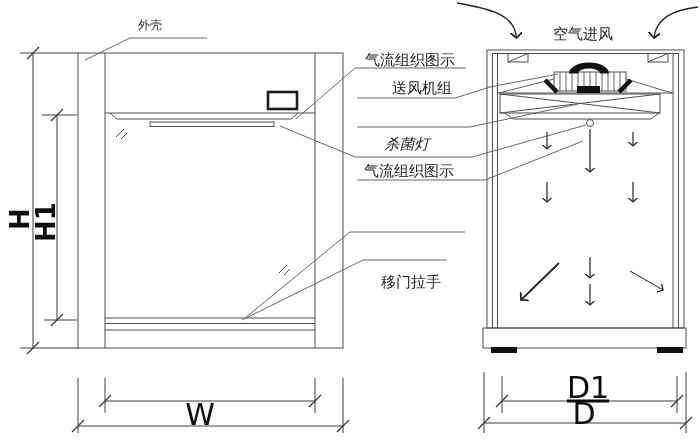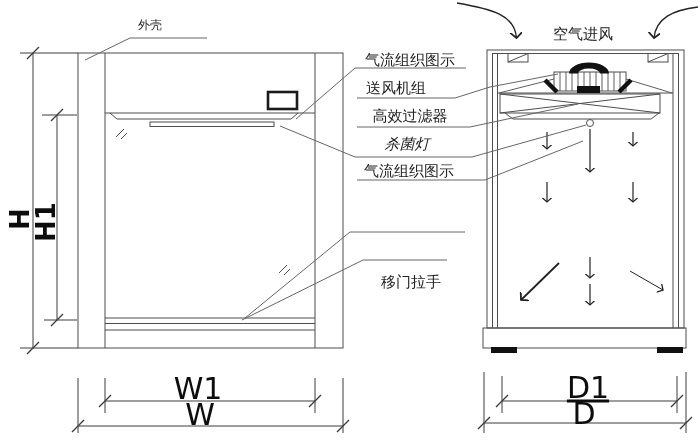--- a/index.html
+++ b/index.html
@@ -135,25 +135,23 @@
       <line x1="686" y1="372" x2="686" y2="433"></line>
       <line x1="502" y1="401" x2="677" y2="401"></line>
       <line x1="484" y1="423" x2="686" y2="423"></line>
       <path d="M496,407 L508,395 M671,407 L683,395 M478,429 L490,417 M680,429 L692,417" stroke-width="1.4"></path>
     </g>
   </svg>
 
   <div class="lbl lbl-big" style="left:150px;top:25px;">外壳</div>
   <div class="lbl" style="left:583px;top:34px;">空气进风</div>
   <div class="lbl" style="left:410px;top:60px;">气流组织图示</div>
-  <div class="lbl" style="left:396px;top:88px;text-align:center;">送风机组</div>
-  <div class="lbl" style="left:410px;top:116px;">高效过滤器</div>
+  <div class="lbl" style="left:422px;top:88px;text-align:center;">送风机组</div>
   <div class="lbl" style="left:407px;top:144px;font-style:italic;">杀菌灯</div>
   <div class="lbl" style="left:409px;top:171px;font-family:Liberation Serif, serif;">气流组织图示</div>
   <div class="lbl" style="left:411px;top:250px;margin-top:32px;">移门拉手</div>
 
   <div class="dim dim-rot" style="left:20px;top:219px;">H</div>
   <div class="dim dim-rot" style="left:46px;top:222px;">H1</div>
-  <div class="dim" style="left:198px;top:388px;">W1</div>
   <div class="dim" style="left:200px;top:414px;">W</div>
   <div class="dim" style="left:588px;top:387px;text-decoration:underline;">D1</div>
   <div class="dim" style="left:584px;top:413px;">D</div>
 </div>
 
 </body></html>

